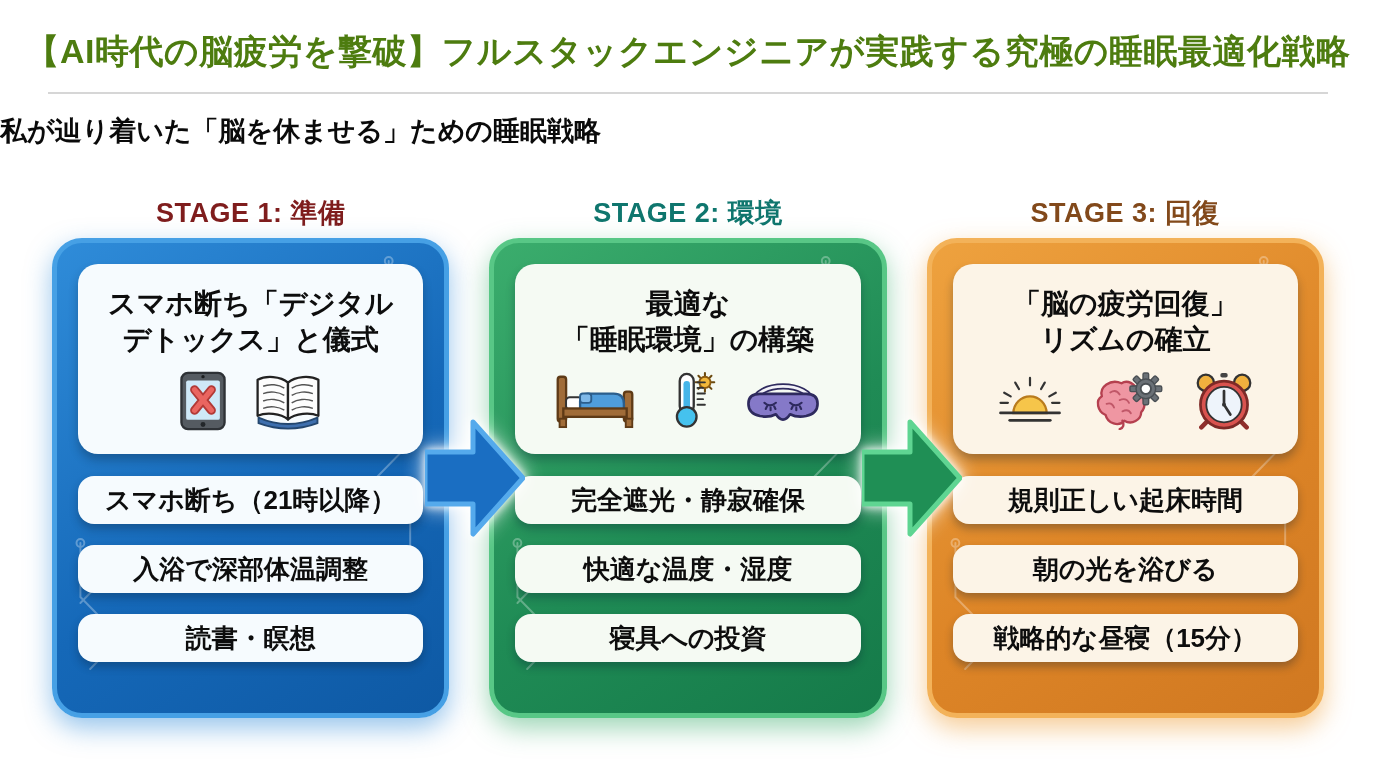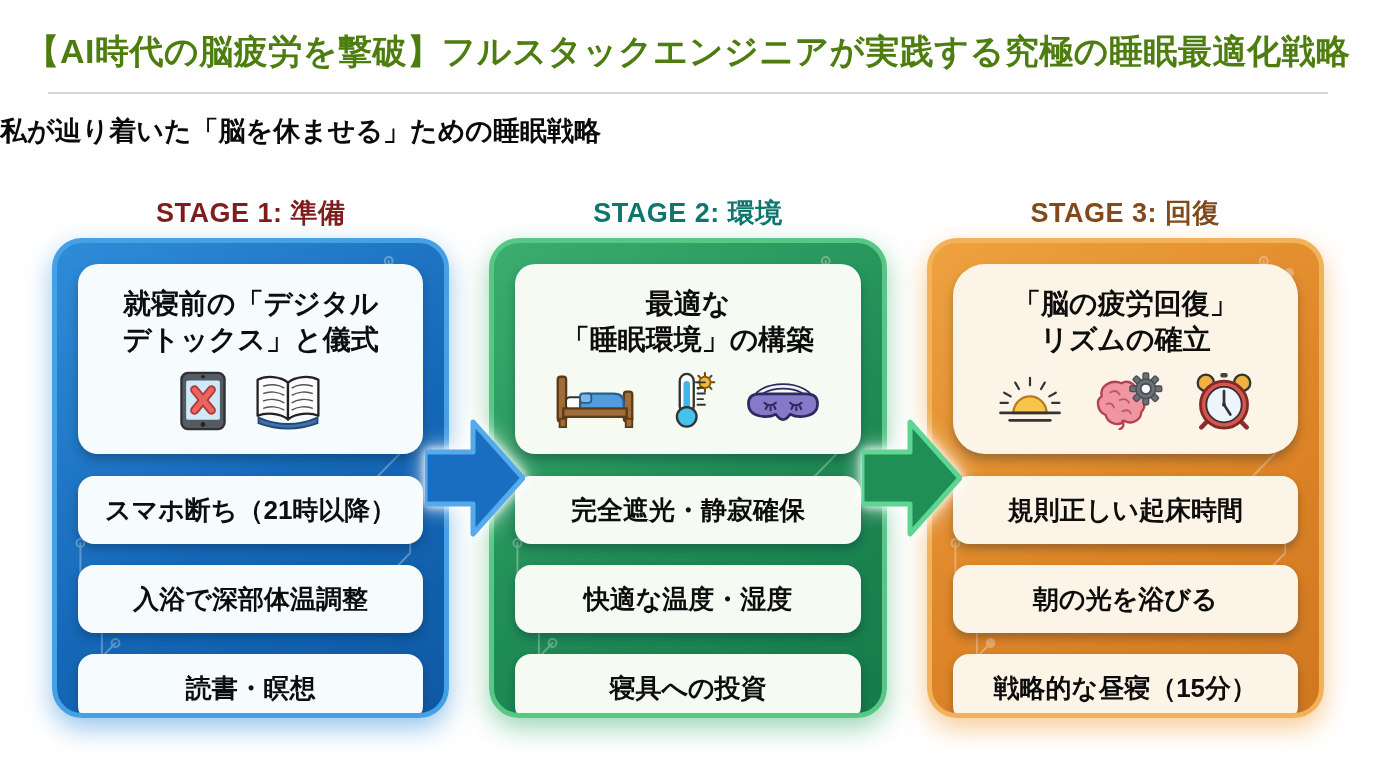--- a/index.html
+++ b/index.html
@@ -28,26 +28,26 @@
   .p3{background:linear-gradient(145deg,#eea23f 0%,#dd8527 55%,#d07821 100%);border-color:#f3b259;
       box-shadow:0 10px 26px rgba(238,162,63,.55);}
 
   .circuit{position:absolute;left:0;top:0;width:100%;height:100%;opacity:.30;}
 
   .top-card{
     position:relative;height:190px;border-radius:20px;margin-bottom:22px;
     display:flex;flex-direction:column;align-items:center;justify-content:center;gap:4px;
     box-shadow:0 6px 10px rgba(10,30,50,.30);
   }
-  .c1{background:#f6fbfe;} .c2{background:#f5faf3;} .c3{background:#fcf4e7;border-radius:32px;}
+  .c1{background:#f6fbfe;} .c2{background:#f5faf3;} .c3{background:#fcf4e7;}
   .card-title{font-size:28px;font-weight:800;text-align:center;line-height:1.3;white-space:pre-line;color:#0d0d0d;}
   .icon-row{display:flex;align-items:center;gap:26px;margin-top:8px;height:62px;}
 
   .item{
-    position:relative;height:68px;border-radius:16px;margin-top:21px;
+    position:relative;height:48px;border-radius:16px;margin-top:21px;
     display:flex;align-items:center;justify-content:center;
     font-size:26px;font-weight:800;color:#0d0d0d;
     box-shadow:0 5px 9px rgba(10,30,50,.30);
   }
 
   .arrow{position:absolute;top:220px;width:100px;height:124px;z-index:6;
          filter:drop-shadow(0 0 4px rgba(255,255,255,.95)) drop-shadow(0 0 10px rgba(255,255,255,.8));}
   .arrow polygon{stroke-linejoin:round;stroke-width:5;}
   .arrow-blue{left:425px;} .arrow-blue polygon{fill:#1a6ec2;stroke:#55aaec;}
   .arrow-green{left:862px;} .arrow-green polygon{fill:#1f8f55;stroke:#5fd592;}
@@ -78,21 +78,21 @@
             <circle cx="362" cy="250" r="4"></circle>
           <path d="M24,300 v54 l22,22 v40"></path>
             <circle cx="24" cy="300" r="4"></circle>
           <path d="M44,340 l-20,20"></path>
             <circle cx="44" cy="340" r="4" fill="#fff"></circle>
           <path d="M60,400 l-26,26"></path>
             <circle cx="60" cy="400" r="4"></circle>
         </g>
       </svg>
       <div class="top-card c1">
-        <div class="card-title">就寝前の「デジタル
+        <div class="card-title">スマホ断ち「デジタル
 デトックス」と儀式</div>
         <div class="icon-row">
           <svg width="48" height="60" viewBox="0 0 50 64">
             <rect x="2" y="2" width="46" height="60" rx="7" fill="#555b61" stroke="#2e3236" stroke-width="2.5"></rect>
             <rect x="7" y="10" width="36" height="42" rx="2" fill="#cfe9f8"></rect>
             <circle cx="25" cy="6" r="1.8" fill="#1d1f21"></circle>
             <circle cx="25" cy="57" r="2.6" fill="#23272a"></circle>
             <path d="M16,20 L34,42 M34,20 L16,42" stroke="#b23a37" stroke-width="9.5" stroke-linecap="round"></path>
             <path d="M16,20 L34,42 M34,20 L16,42" stroke="#ea6560" stroke-width="5.5" stroke-linecap="round"></path>
           </svg>

